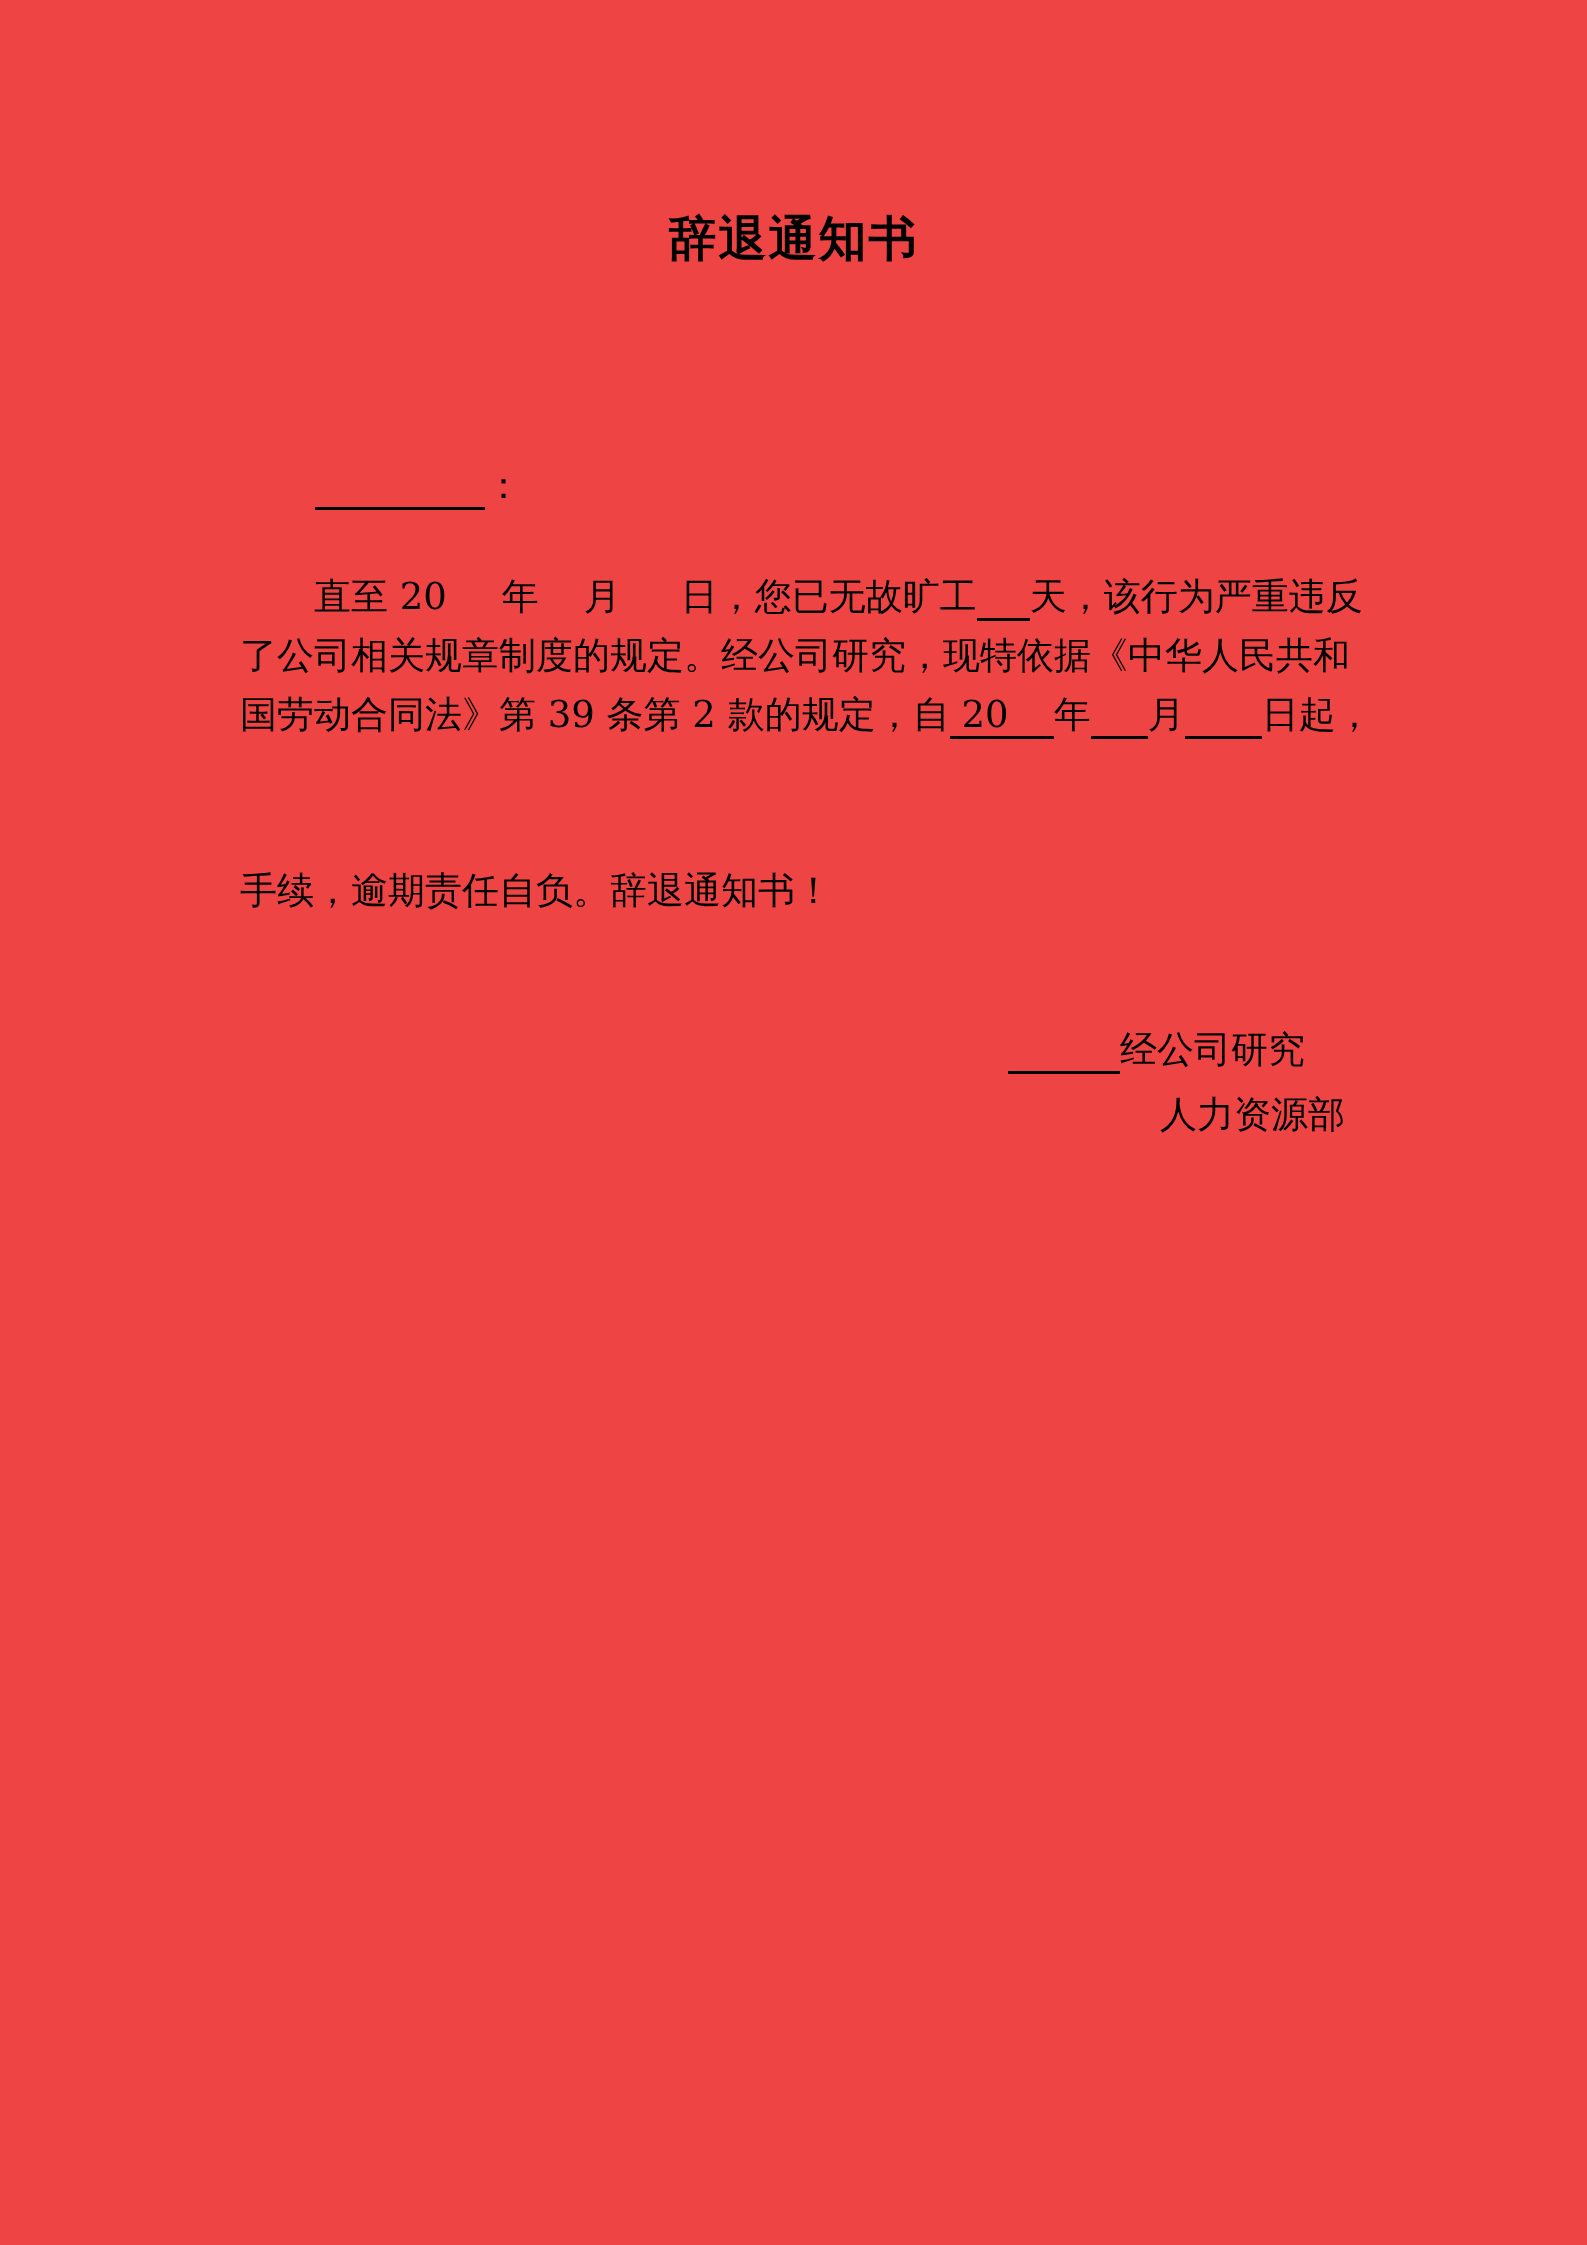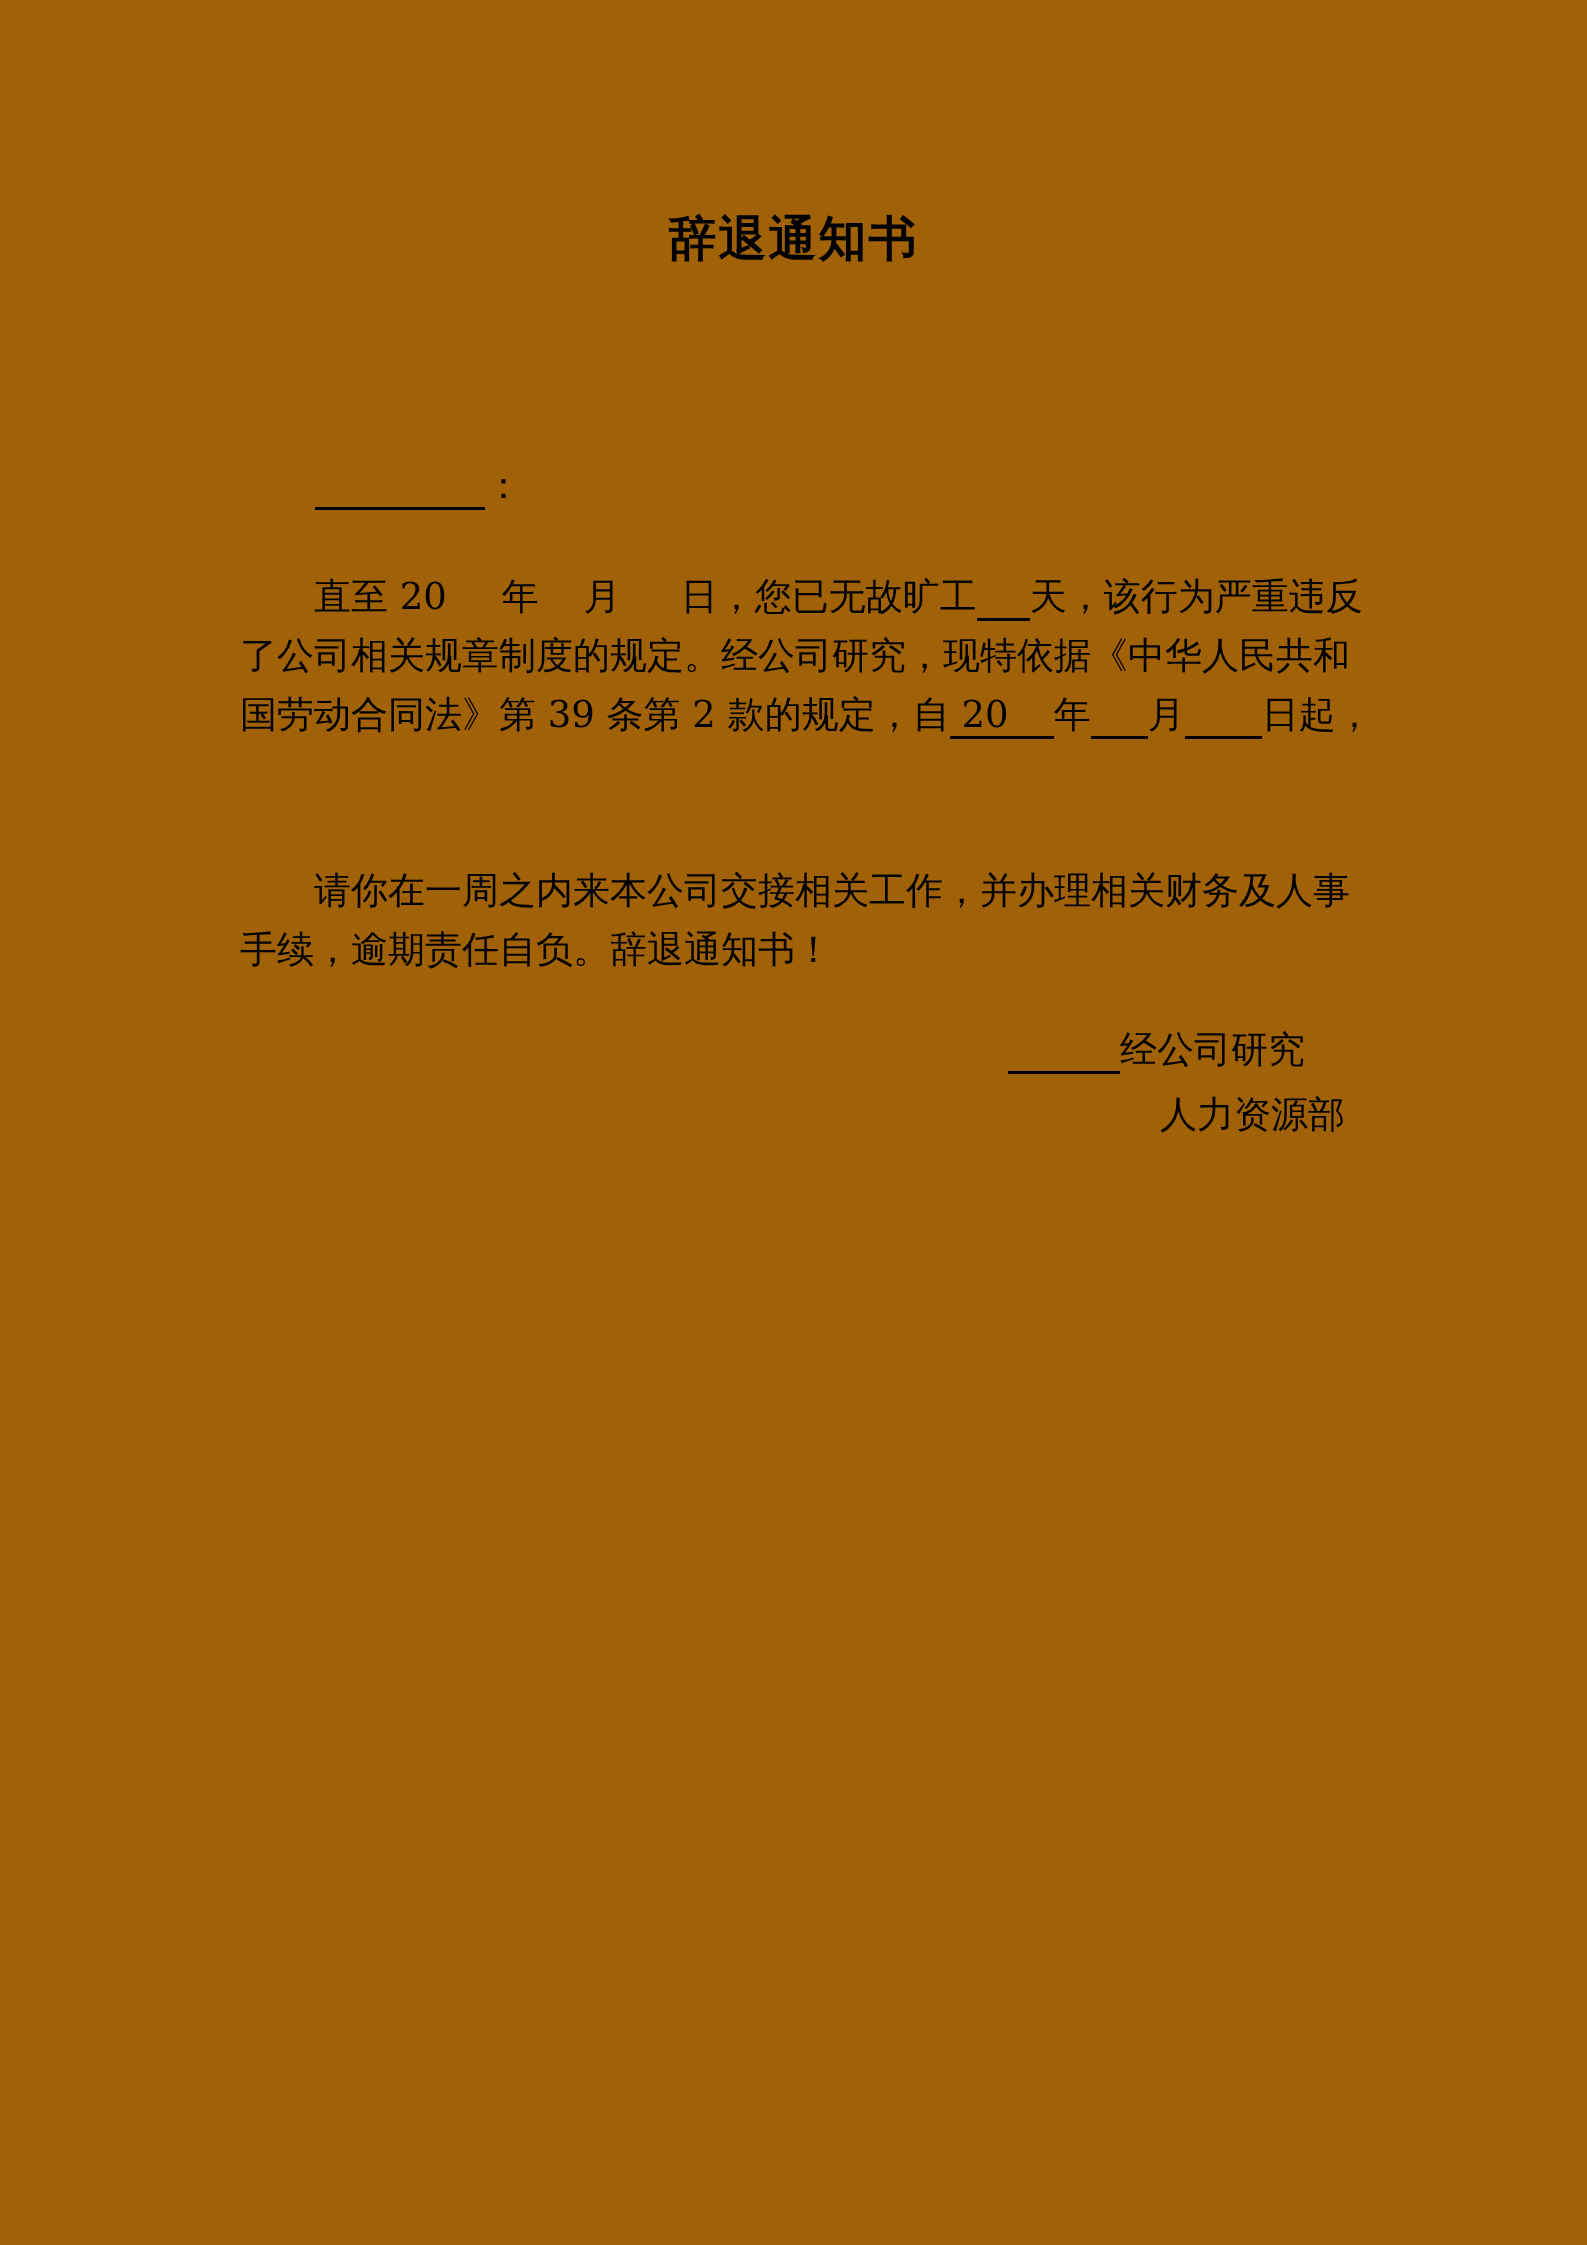--- a/index.html
+++ b/index.html
@@ -59,32 +59,31 @@
     line-height: 1.1;
     white-space: pre;
     text-align: left;
     box-sizing: border-box;
   }
   .seg-text { white-space: pre; }
 </style>
 </head>
 <body>
 
-<div class="page" style="background: #a16207; color: rgb(0, 0, 0);">
+<div class="page" style="background: #ef4444; color: rgb(0, 0, 0);">
   <h1 class="title">辞退通知书</h1>
   <div class="body-col">
     <div class="line salutation" id="salutation"><span class="seg-gap" style="width: 75px;"></span><span class="seg-blank" style="width: 170px;">&nbsp;</span><span class="seg-text">：</span></div>
     <div id="paragraphs">
         <div class="para para-0">
           <div class="line"><span class="seg-gap" style="width: 74px;"></span><span class="seg-text">直至 20</span><span class="seg-gap" style="width: 55px;"></span><span class="seg-text">年</span><span class="seg-gap" style="width: 45px;"></span><span class="seg-text">月</span><span class="seg-gap" style="width: 60px;"></span><span class="seg-text">日，您已无故旷工</span><span class="seg-blank" style="width: 53px;">&nbsp;</span><span class="seg-text">天，该行为严重违反</span></div>
           <div class="line"><span class="seg-text">了公司相关规章制度的规定。经公司研究，现特依据《中华人民共和</span></div>
           <div class="line"><span class="seg-text">国劳动合同法》第 39 条第 2 款的规定，自</span><span class="seg-blank" style="width: 104px;"> 20</span><span class="seg-text">年</span><span class="seg-blank" style="width: 57px;">&nbsp;</span><span class="seg-text">月</span><span class="seg-blank" style="width: 77px;">&nbsp;</span><span class="seg-text">日起，</span></div>
         </div>
         <div class="para para-1">
-          <div class="line"><span class="seg-gap" style="width: 74px;"></span><span class="seg-text">请你在一周之内来本公司交接相关工作，并办理相关财务及人事</span></div>
           <div class="line"><span class="seg-text">手续，逾期责任自负。辞退通知书！</span></div>
         </div>
       </div>
     <div class="signature" id="signature">
         <div class="sig-line"><span class="seg-blank" style="width: 112px;">&nbsp;</span><span class="seg-text">经公司研究</span><span class="seg-gap" style="width: 42px;"></span></div>
         <div class="sig-line"><span class="seg-text">人力资源部</span><span class="seg-gap" style="width: 2px;"></span></div>
       </div>
   </div>
 </div>
 

